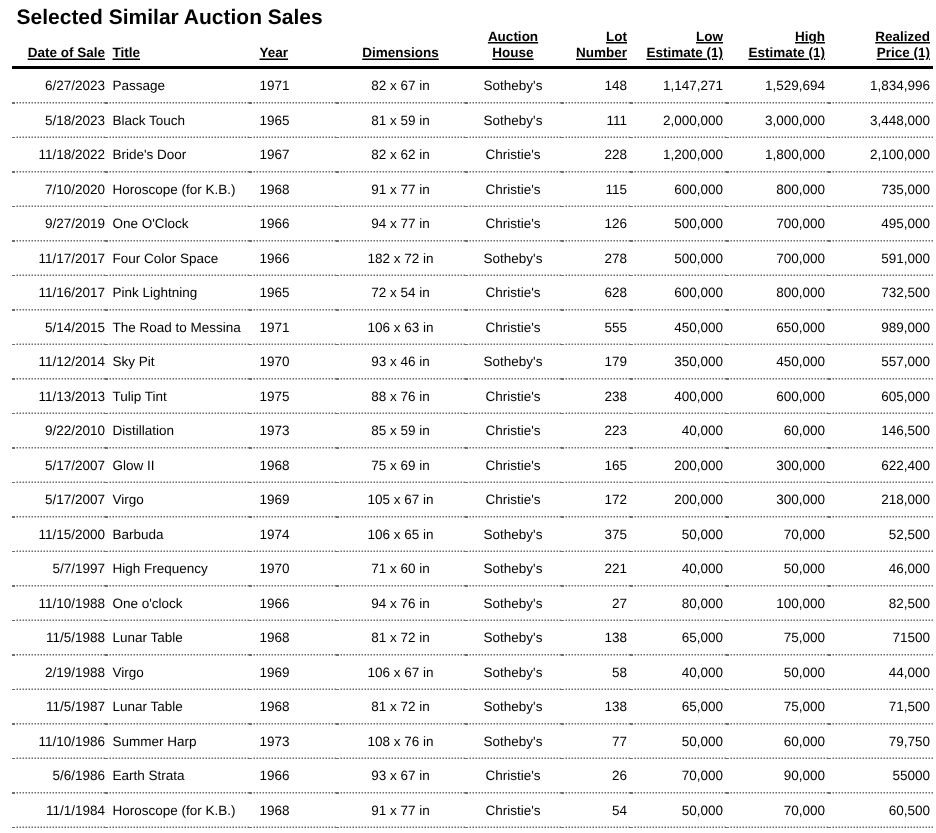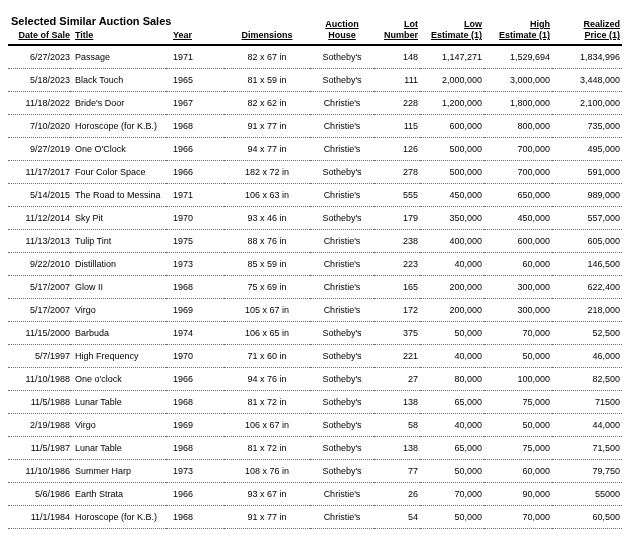--- a/index.html
+++ b/index.html
@@ -12,22 +12,22 @@
     width: 624px;
     height: 555px;
     background: #ffffff;
     overflow: hidden;
     font-family: "Liberation Sans", sans-serif;
     color: #000000;
   }
   .report-title {
     position: absolute;
     left: 11px;
-    top: 15px;
-    font-size: 11px;
+    top: 3px;
+    font-size: 14px;
     font-weight: 700;
     white-space: nowrap;
   }
   table.sales {
     position: absolute;
     left: 8px;
     top: 19px;
     width: 614px;
     table-layout: fixed;
     border-collapse: collapse;
@@ -188,20 +188,31 @@
           <td class="a-left col2">Four Color Space</td>
           <td class="a-left col3">1966</td>
           <td class="a-center col4">182 x 72 in</td>
           <td class="a-center col5">Sotheby's</td>
           <td class="a-right col6">278</td>
           <td class="a-right col7">500,000</td>
           <td class="a-right col8">700,000</td>
           <td class="a-right col9">591,000</td>
         </tr>
         <tr>
+          <td class="a-left col1">11/16/2017</td>
+          <td class="a-left col2">Pink Lightning</td>
+          <td class="a-left col3">1965</td>
+          <td class="a-center col4">72 x 54 in</td>
+          <td class="a-center col5">Christie's</td>
+          <td class="a-right col6">628</td>
+          <td class="a-right col7">600,000</td>
+          <td class="a-right col8">800,000</td>
+          <td class="a-right col9">732,500</td>
+        </tr>
+        <tr>
           <td class="a-left col1">5/14/2015</td>
           <td class="a-left col2">The Road to Messina</td>
           <td class="a-left col3">1971</td>
           <td class="a-center col4">106 x 63 in</td>
           <td class="a-center col5">Christie's</td>
           <td class="a-right col6">555</td>
           <td class="a-right col7">450,000</td>
           <td class="a-right col8">650,000</td>
           <td class="a-right col9">989,000</td>
         </tr>

